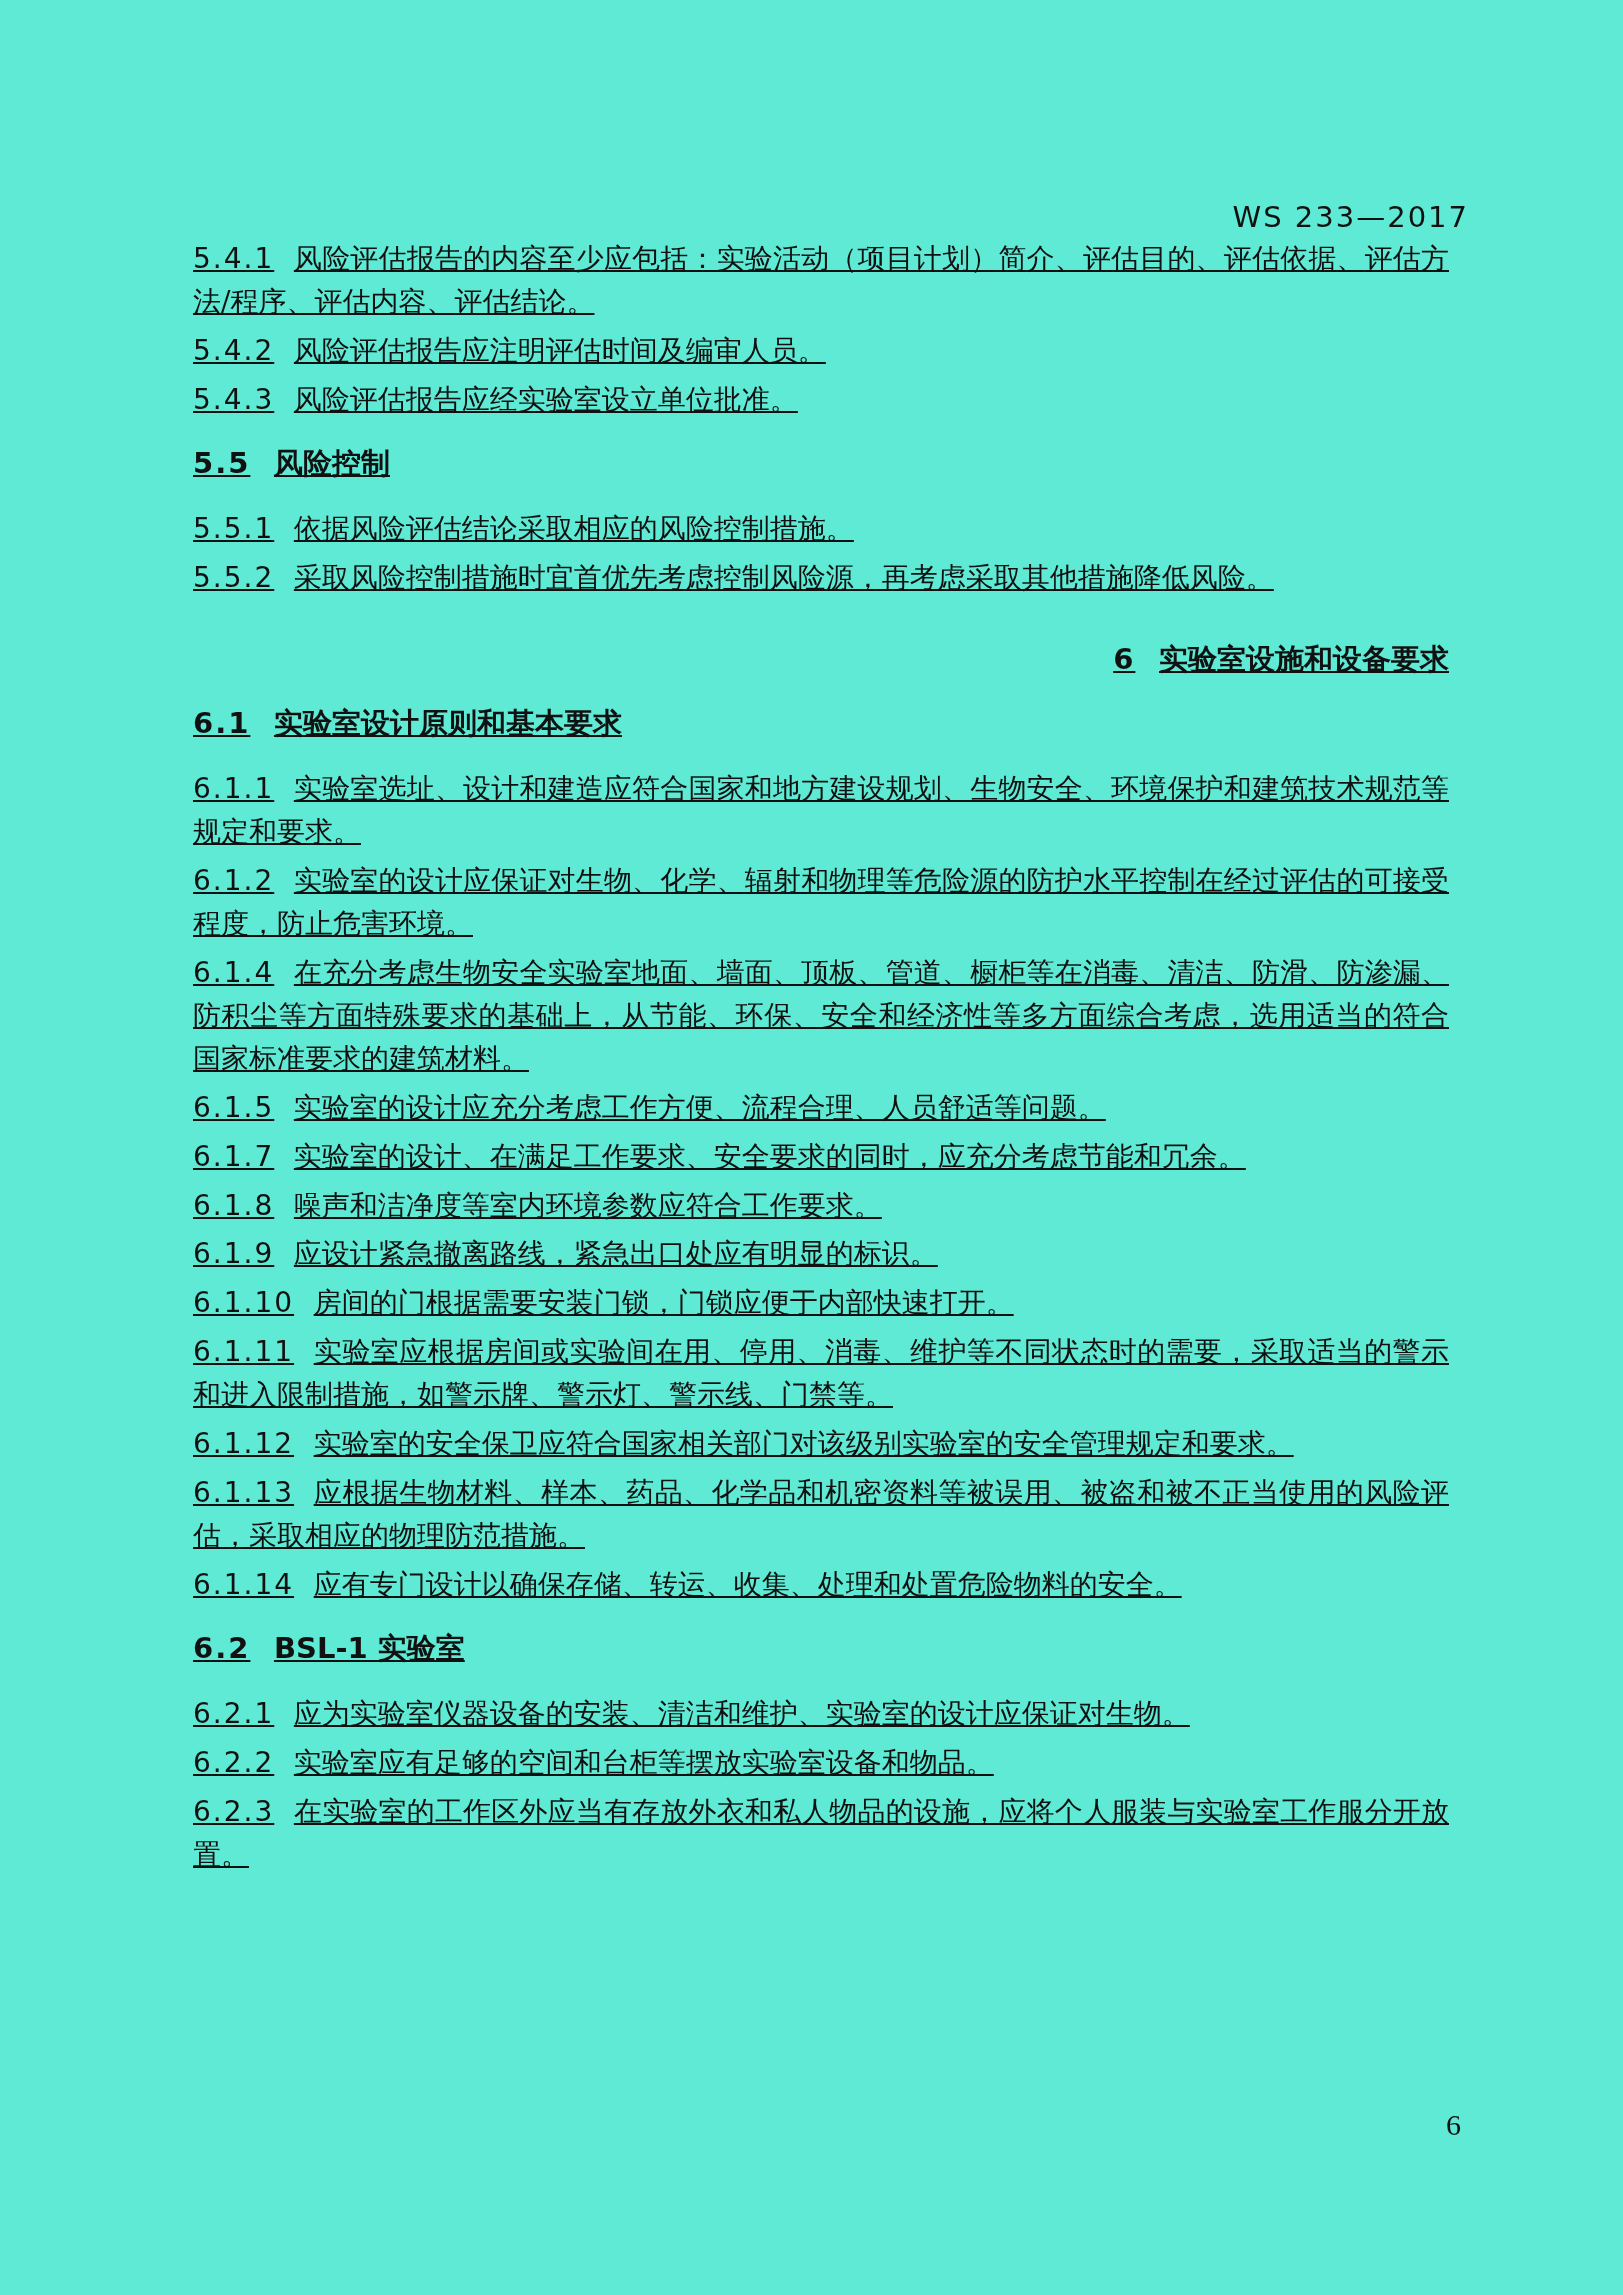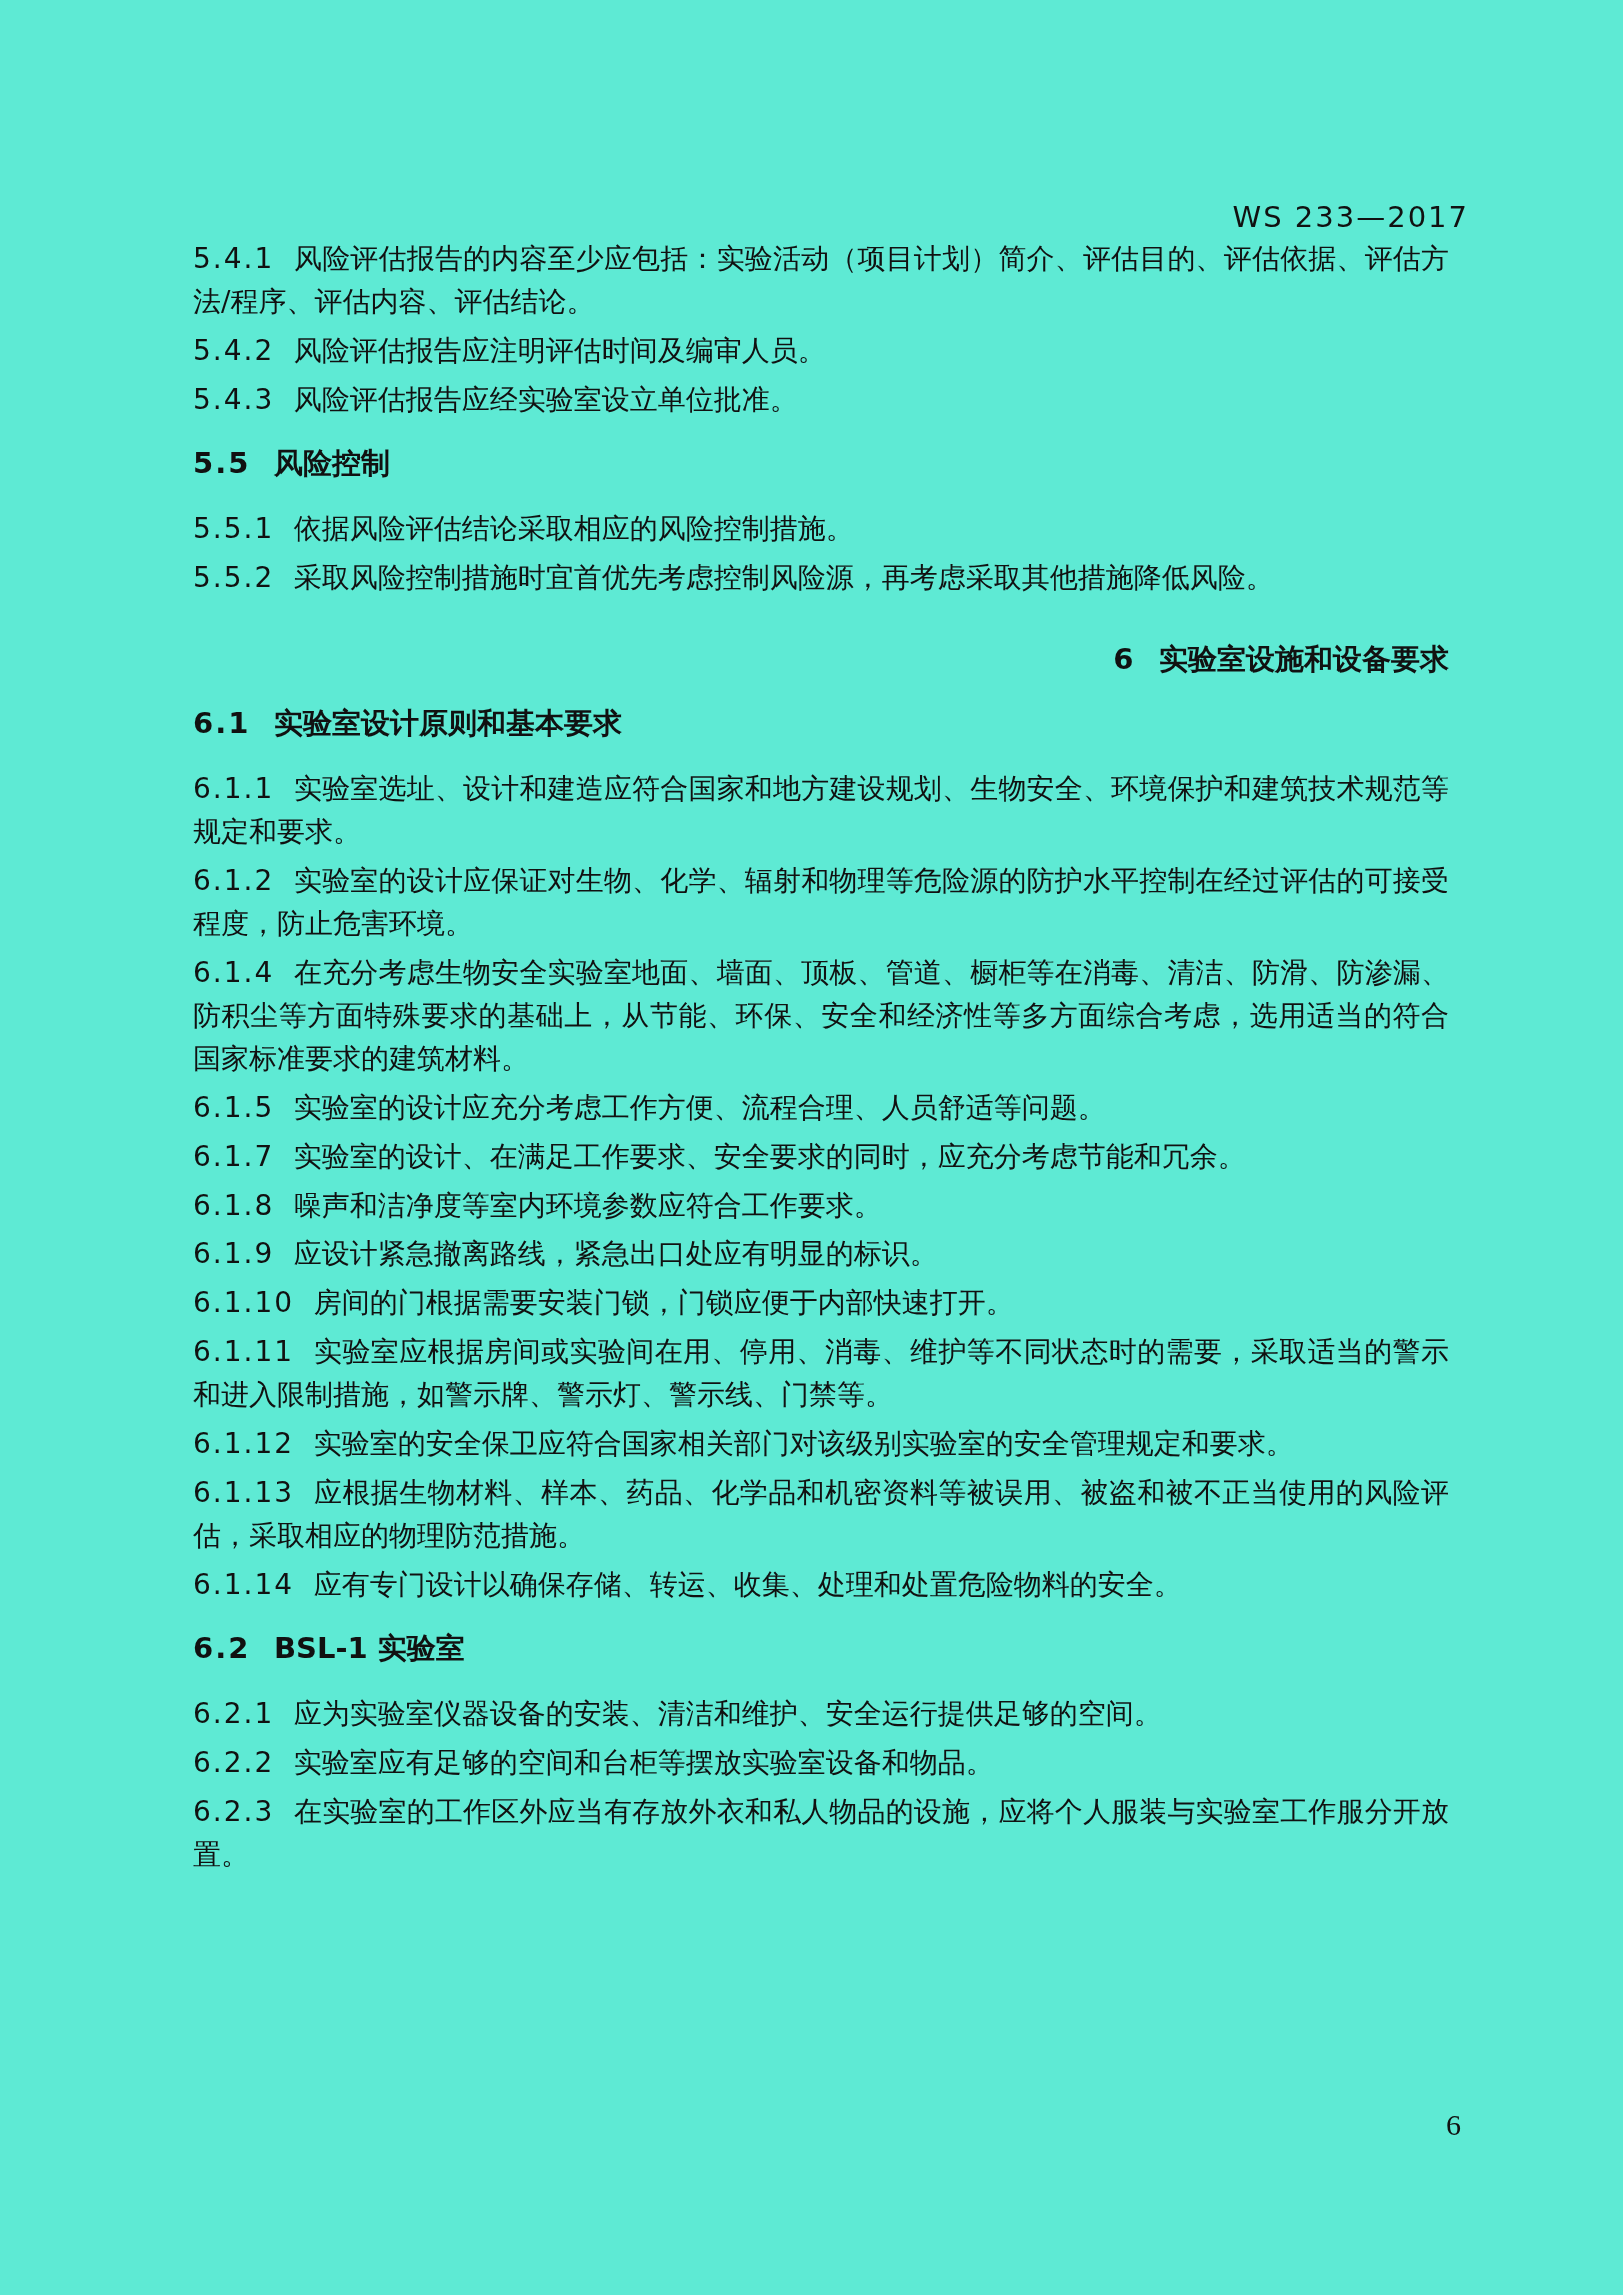--- a/index.html
+++ b/index.html
@@ -24,20 +24,21 @@
     font-size: 29px;
     letter-spacing: 2px;
     color: #111111;
     white-space: nowrap;
   }
   .doc-body {
     position: absolute;
     top: 237px;
     left: 193px;
     width: 1256px;
+    text-decoration: underline;
   }
   .clause {
     font-size: 28px;
     line-height: 43px;
     text-align: justify;
     text-justify: inter-ideograph;
     margin: 0 0 5.9px 0;
   }
   .clause .num {
     font-family: "DejaVu Sans", "Liberation Sans", sans-serif;
@@ -94,20 +95,20 @@
       <p class="clause"><span class="num">6.1.5</span><span class="txt">实验室的设计应充分考虑工作方便、流程合理、人员舒适等问题。</span></p>
       <p class="clause"><span class="num">6.1.7</span><span class="txt">实验室的设计、在满足工作要求、安全要求的同时，应充分考虑节能和冗余。</span></p>
       <p class="clause"><span class="num">6.1.8</span><span class="txt">噪声和洁净度等室内环境参数应符合工作要求。</span></p>
       <p class="clause"><span class="num">6.1.9</span><span class="txt">应设计紧急撤离路线，紧急出口处应有明显的标识。</span></p>
       <p class="clause"><span class="num">6.1.10</span><span class="txt">房间的门根据需要安装门锁，门锁应便于内部快速打开。</span></p>
       <p class="clause"><span class="num">6.1.11</span><span class="txt">实验室应根据房间或实验间在用、停用、消毒、维护等不同状态时的需要，采取适当的警示和进入限制措施，如警示牌、警示灯、警示线、门禁等。</span></p>
       <p class="clause"><span class="num">6.1.12</span><span class="txt">实验室的安全保卫应符合国家相关部门对该级别实验室的安全管理规定和要求。</span></p>
       <p class="clause"><span class="num">6.1.13</span><span class="txt">应根据生物材料、样本、药品、化学品和机密资料等被误用、被盗和被不正当使用的风险评估，采取相应的物理防范措施。</span></p>
       <p class="clause"><span class="num">6.1.14</span><span class="txt">应有专门设计以确保存储、转运、收集、处理和处置危险物料的安全。</span></p>
       <h3 class="section-heading"><span class="num">6.2</span><span class="txt">BSL-1 实验室</span></h3>
-      <p class="clause"><span class="num">6.2.1</span><span class="txt">应为实验室仪器设备的安装、清洁和维护、安全运行提供足够的空间。</span></p>
+      <p class="clause"><span class="num">6.2.1</span><span class="txt">应为实验室仪器设备的安装、清洁和维护、实验室的设计应保证对生物。</span></p>
       <p class="clause"><span class="num">6.2.2</span><span class="txt">实验室应有足够的空间和台柜等摆放实验室设备和物品。</span></p>
       <p class="clause"><span class="num">6.2.3</span><span class="txt">在实验室的工作区外应当有存放外衣和私人物品的设施，应将个人服装与实验室工作服分开放置。</span></p>
     </main>
 
   <div class="page-number">6</div>
 </div>
 
 
 </body></html>

